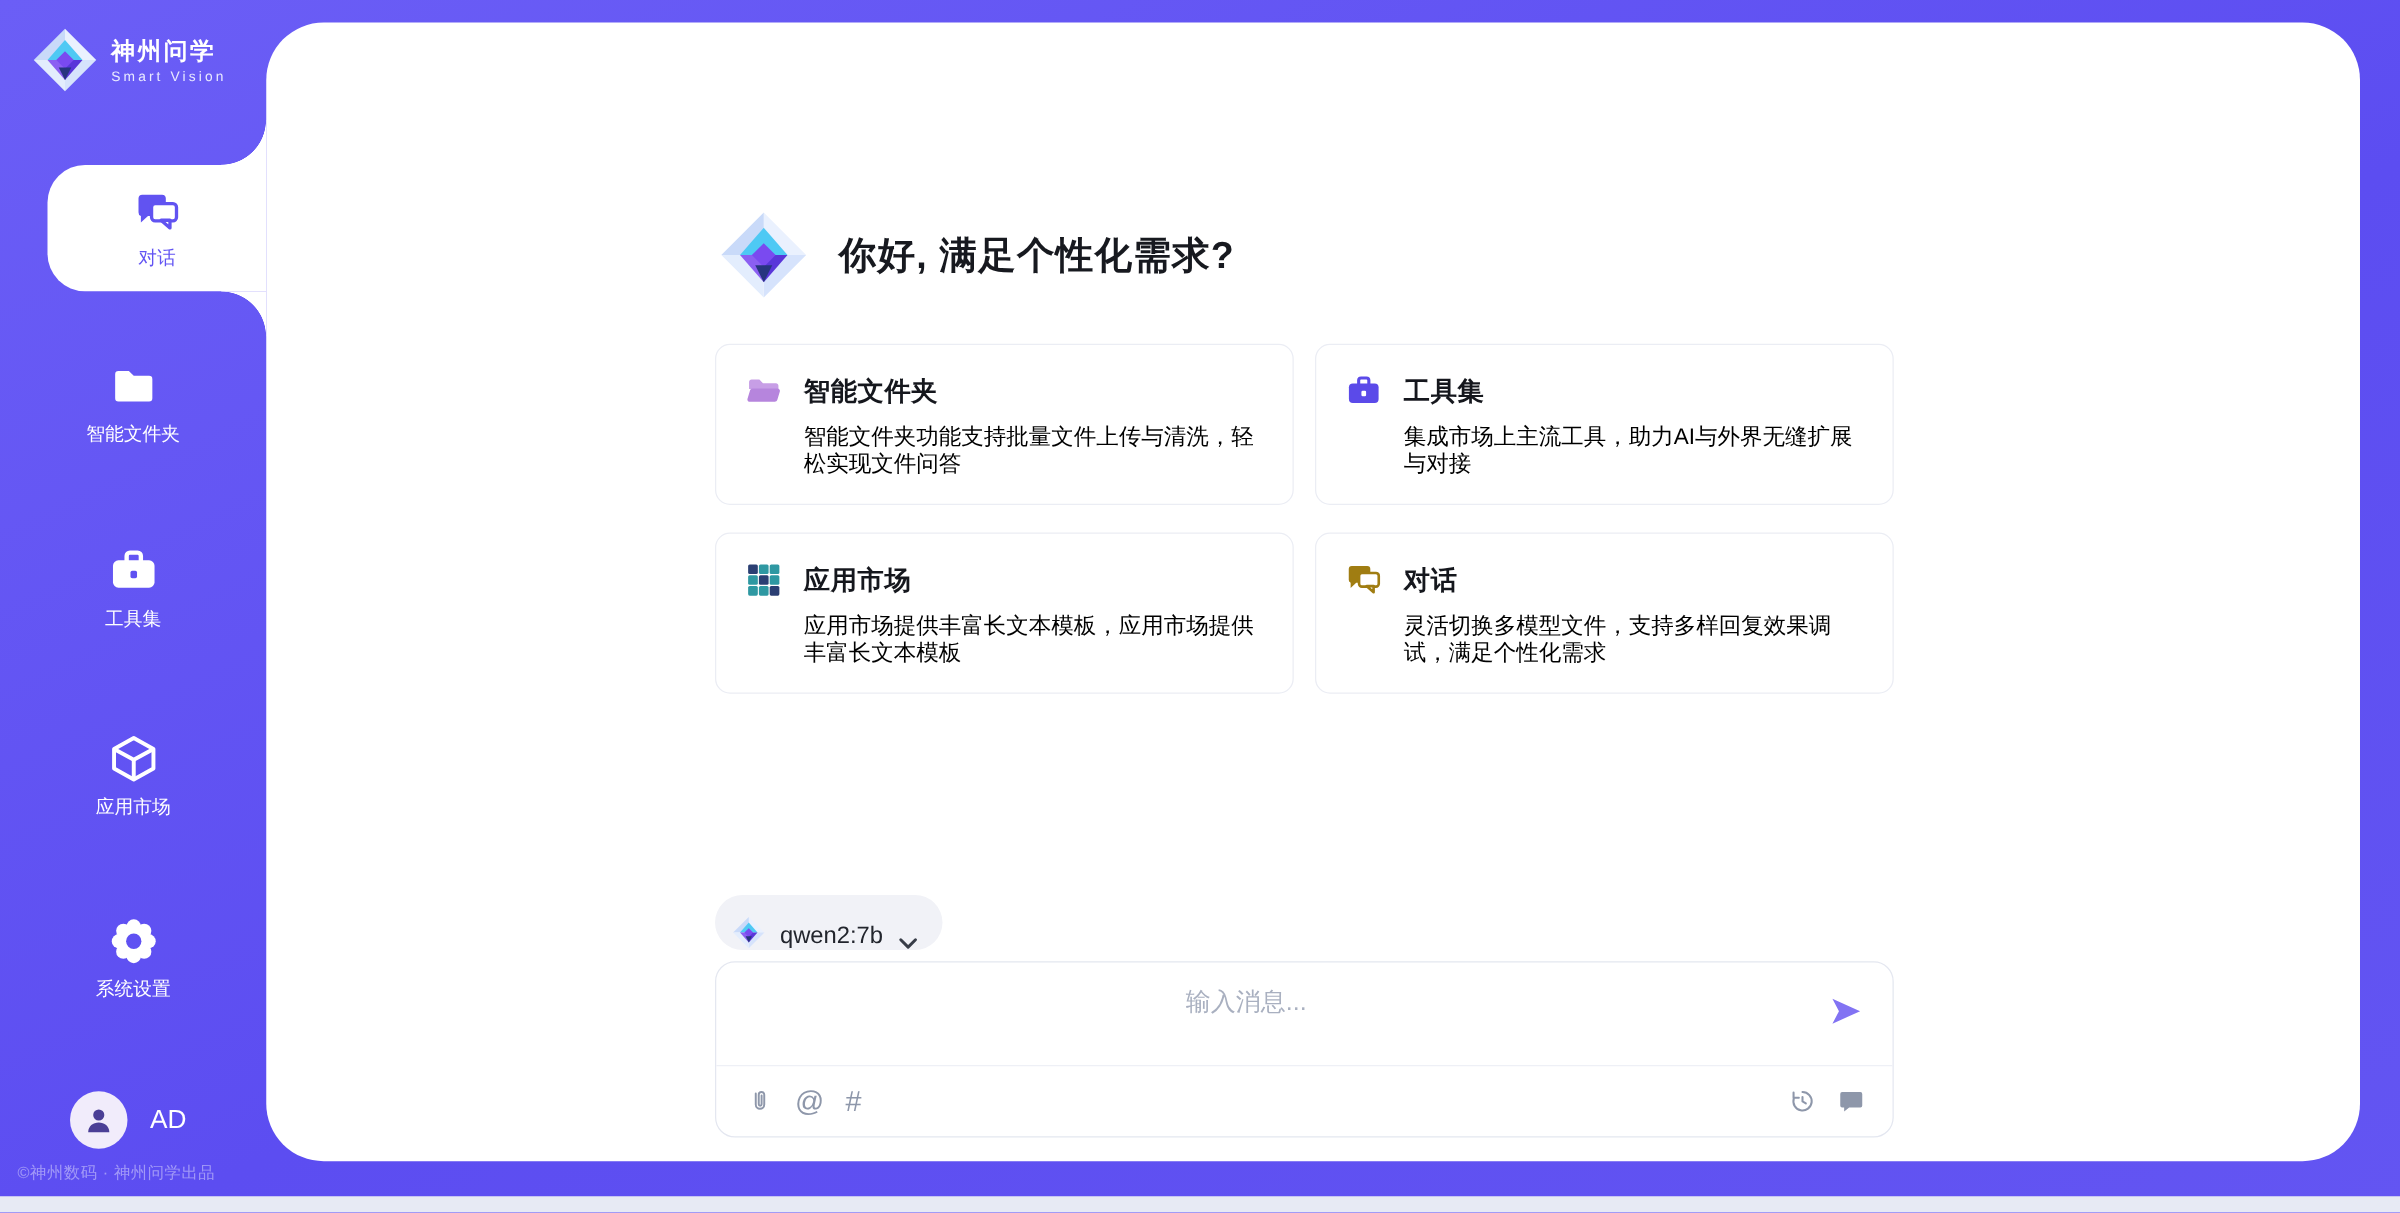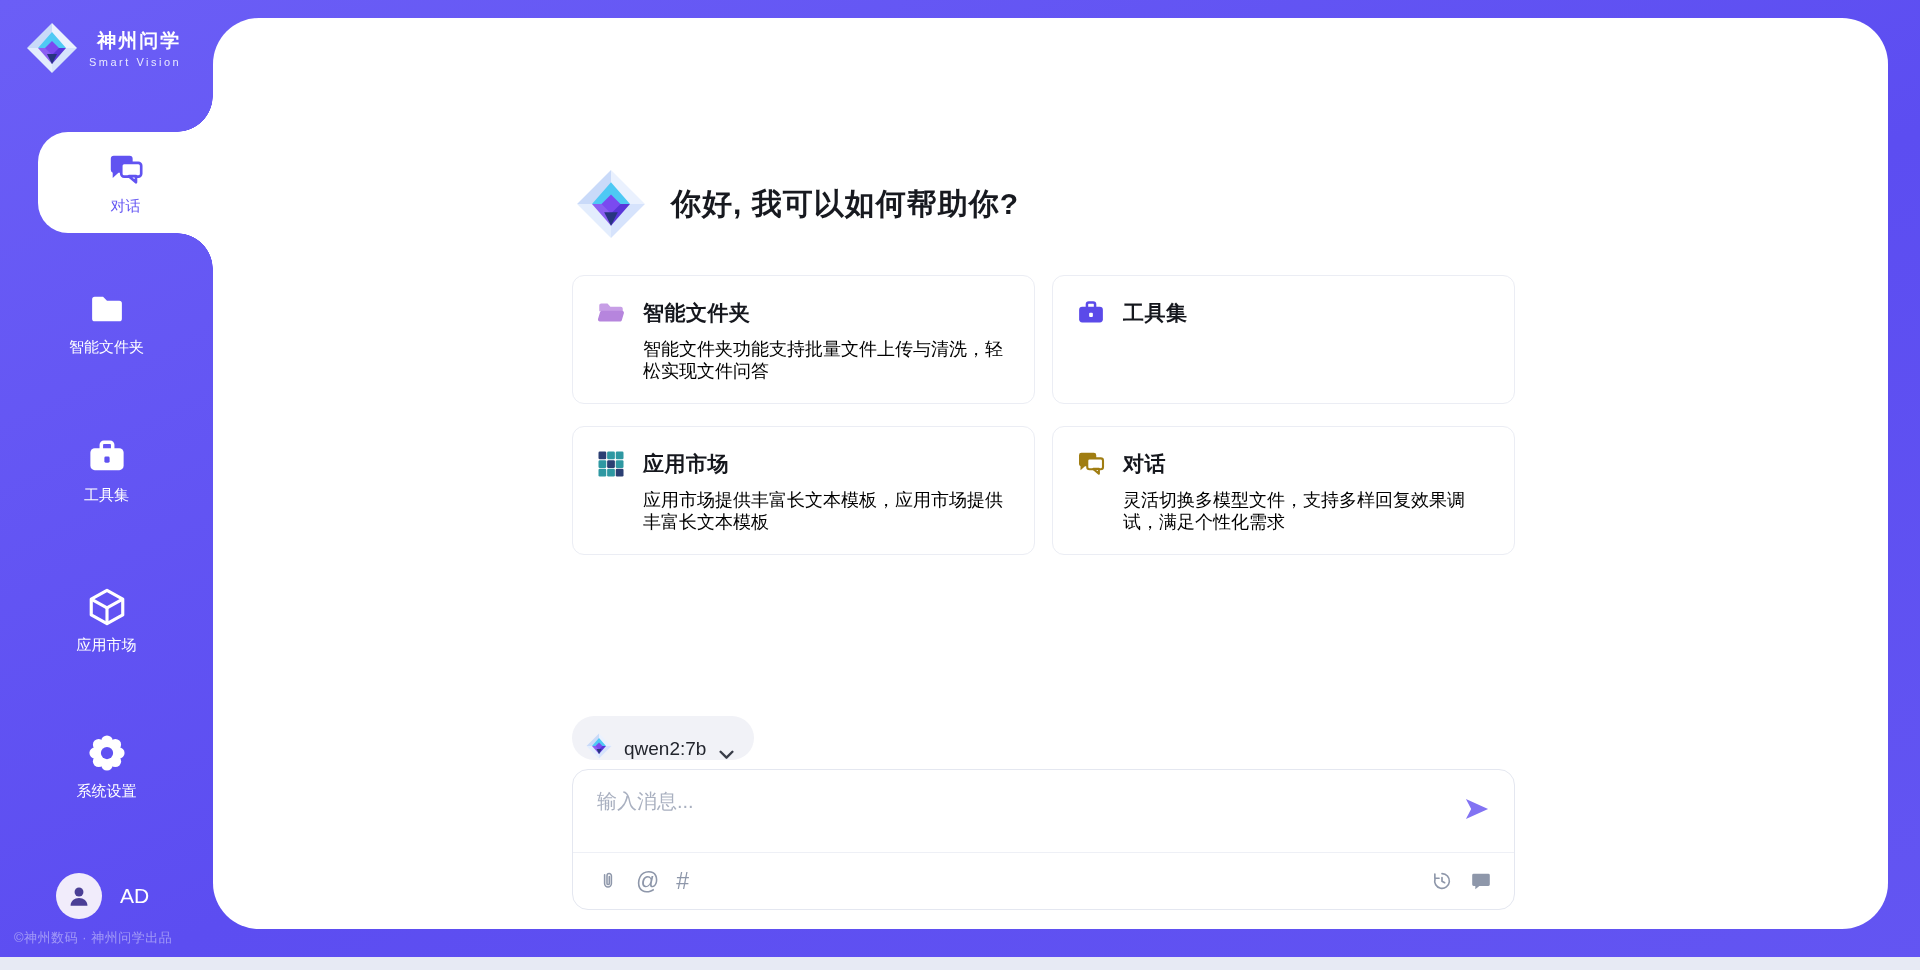--- a/index.html
+++ b/index.html
@@ -9,21 +9,21 @@
     font-family:"Liberation Sans","DejaVu Sans",sans-serif;
     background:#5a4bf0;
   }
   .app { position:relative; width:1920px; height:970px; overflow:hidden;
          background:linear-gradient(155deg,#6b5ef6 0%,#5c4df1 55%,#6355f2 100%); }
 
   
   .sidebar { position:absolute; left:0; top:0; width:213px; height:100%; }
   .brand { position:absolute; top:20px; left:24px; display:flex; align-items:center; gap:9px; }
   .brand svg { width:56px; height:56px; }
-  .brand-name { font-size:19px; font-weight:bold; color:#fff; letter-spacing:2px; white-space:nowrap;text-align:right; }
+  .brand-name { font-size:19px; font-weight:bold; color:#fff; letter-spacing:2px; white-space:nowrap; }
   .brand-sub  { font-size:11px; color:#e9eaff; letter-spacing:2.5px; margin-top:2px; white-space:nowrap; }
 
   .nav-item { position:absolute; left:0; width:213px; display:flex; flex-direction:column;
               align-items:center; gap:8px; color:#fff; font-size:15px; cursor:pointer; }
   .nav-item .nav-ic { width:42px; height:42px; display:flex; align-items:center; justify-content:center; }
   .nav-item .nav-ic svg { width:42px; height:42px; }
 
   .nav-item.active { top:132px; left:38px; width:175px; height:101px; background:#fff;
                      border-radius:30px 0 0 30px; color:#6254f3; justify-content:center; gap:6px; }
   .nav-item.active .nav-ic svg { width:38px; height:38px; }
@@ -70,21 +70,21 @@
                 align-items:flex-end; gap:11px; background:#f1f2f7; border-radius:22px;
                 padding:0 20px 0 13px; cursor:pointer; }
   .model-pill svg.gem { width:28px; height:28px; }
   .model-pill .model-name { font-size:19px; color:#22252d; }
   .model-pill svg.chev { width:15px; height:10px; margin-left:2px; }
 
   .composer { position:absolute; left:359px; top:751px; width:943px; height:141px;
               background:#fff; border:1.5px solid #e4e7f0; border-radius:16px; }
   .composer textarea { position:absolute; left:24px; top:18px; width:800px; height:58px;
               border:none; outline:none; resize:none; font-size:20px; color:#2a2e38;
-              font-family:inherit; background:transparent; padding:0; }
+              font-family:inherit; background:transparent; padding:0;text-align:center; }
   .composer textarea::placeholder { color:#a9b0c0; }
   .send-btn { position:absolute; right:22px; top:25px; width:30px; height:30px;
               background:none; border:none; padding:0; cursor:pointer; }
   .send-btn svg { width:28px; height:28px; }
   .composer-divider { position:absolute; left:0; right:0; top:82px; height:1px; background:#eef0f6; }
   .composer-tools { position:absolute; left:24px; right:22px; top:83px; height:56px;
                     display:flex; align-items:center; gap:17px; }
   .composer-tools .tool { display:flex; align-items:center; justify-content:center;
                     color:#8e97aa; cursor:pointer; }
   .composer-tools svg { width:22px; height:22px; }
@@ -204,21 +204,21 @@
 
     <div class="side-footer">©神州数码 · 神州问学出品</div>
   </aside>
 
   <main class="panel">
 
     <div class="greeting">
       <svg viewBox="0 0 56 56">
           <use href="#gem"></use>
         </svg>
-      <h1>你好, 我可以如何帮助你?</h1>
+      <h1>你好, 满足个性化需求?</h1>
     </div>
 
     <div class="cards">
 
       <div class="card">
         <div class="card-head">
           <span class="card-ic">
             <svg viewBox="0 0 24 24">
               <path d="M2.6 6 c0-.9.7-1.6 1.6-1.6 h5 l2.3 2.5 h8.3 c.9 0 1.6.7 1.6 1.6 v2 H2.6 z" fill="#c79ee6"></path>
               <path d="M4.8 10.2 h16 c1 0 1.8.95 1.5 1.9 l-1.6 5.4 c-.2.75-.9 1.25-1.65 1.25 H3.1 c-1 0-1.8-.95-1.5-1.9 l1.6-5.4 c.2-.75.85-1.25 1.6-1.25 z" fill="#b685dd"></path>
@@ -233,20 +233,21 @@
         <div class="card-head">
           <span class="card-ic">
             <svg viewBox="0 0 48 48">
               <rect x="17.5" y="7" width="13" height="11" rx="3" fill="none" stroke="#5b4ae9" stroke-width="4"></rect>
               <rect x="5" y="14" width="38" height="25" rx="5" fill="#5b4ae9"></rect>
               <rect x="21" y="23.5" width="6" height="7" rx="1.6" fill="#fff"></rect>
             </svg>
           </span>
           <h3>工具集</h3>
         </div>
+        <p>集成市场上主流工具，助力AI与外界无缝扩展与对接</p>
       </div>
 
       <div class="card">
         <div class="card-head">
           <span class="card-ic">
             <svg viewBox="0 0 24 24">
               <rect x="2" y="2" width="6.2" height="6.2" rx="1" fill="#2b3f73"></rect>
               <rect x="8.9" y="2" width="6.2" height="6.2" rx="1" fill="#2e98a2"></rect>
               <rect x="15.8" y="2" width="6.2" height="6.2" rx="1" fill="#2e98a2"></rect>
               <rect x="2" y="8.9" width="6.2" height="6.2" rx="1" fill="#2e98a2"></rect>

